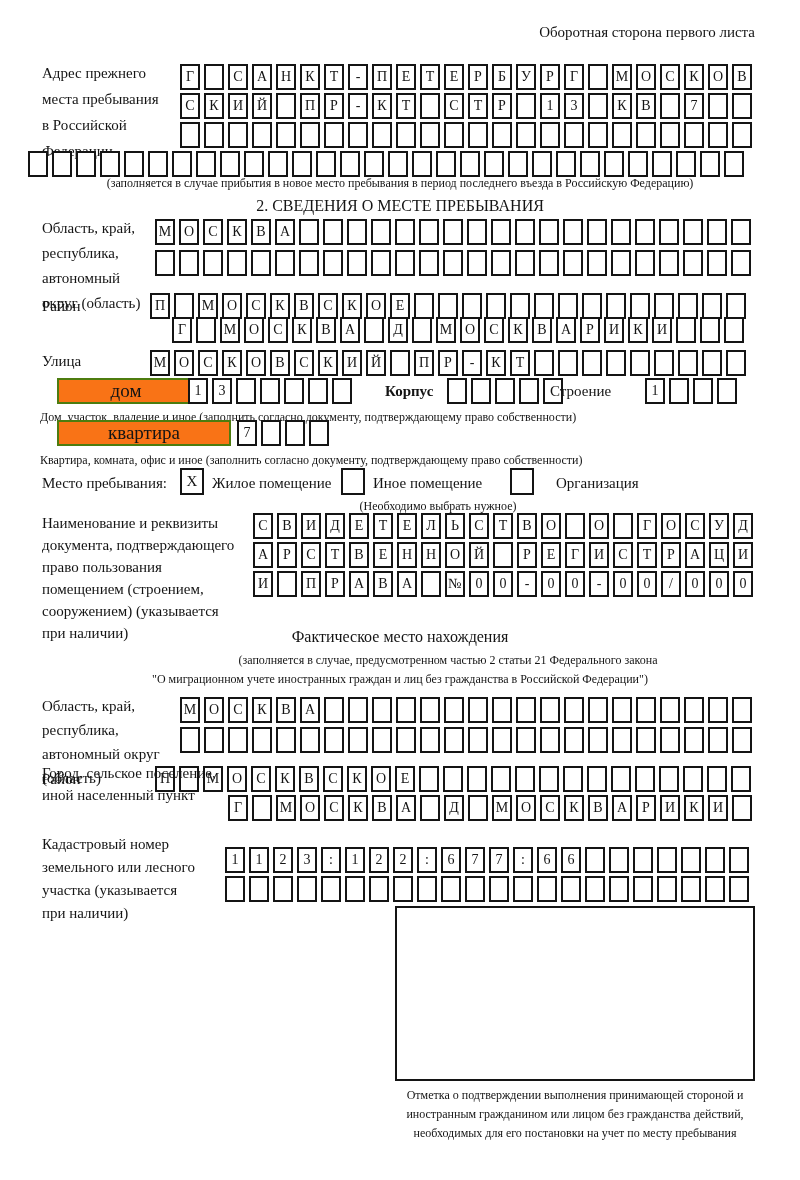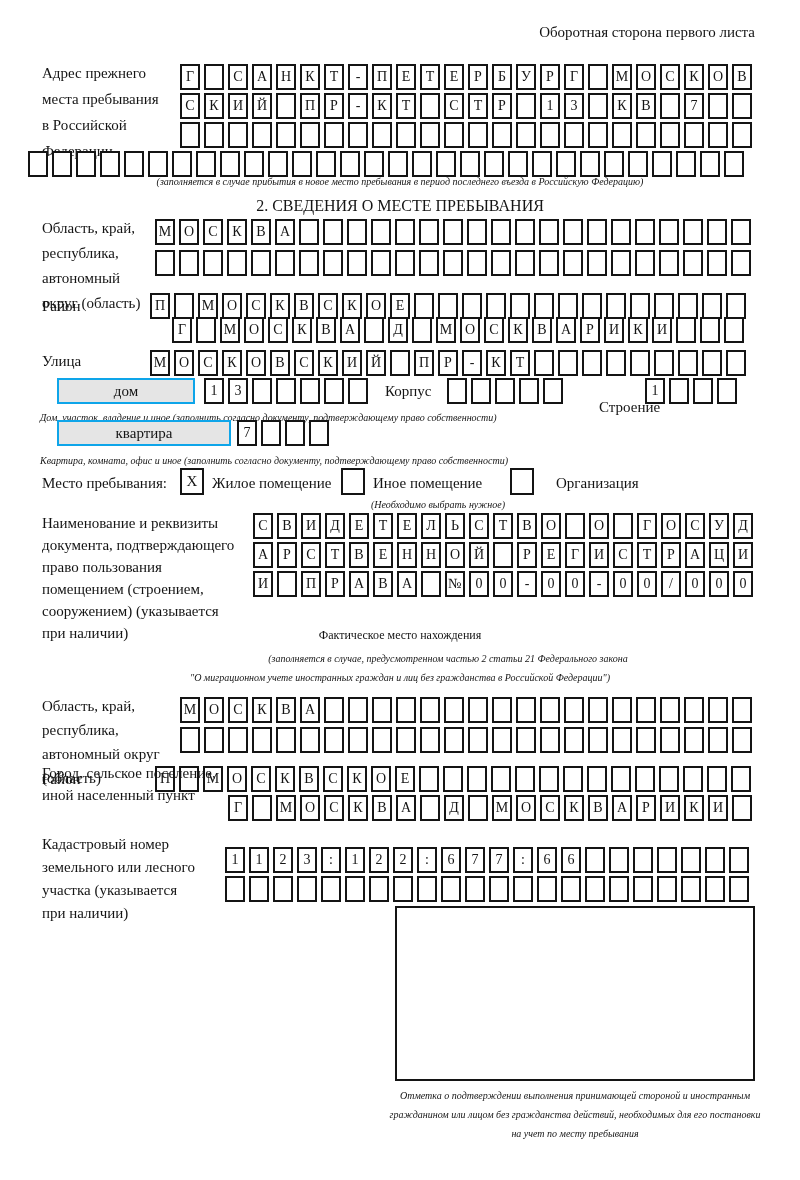--- a/index.html
+++ b/index.html
@@ -1,32 +1,32 @@
 <!DOCTYPE html>
 <html><head>
 <meta charset="utf-8">
 <style>
   html,body{margin:0;padding:0;background:#fff;}
   .page{
     position:relative;width:800px;height:1180px;background:#ffffff;
     font-family:"Liberation Serif", serif;color:#141414;overflow:hidden;
   }
   .lbl{position:absolute;font-size:15px;line-height:25px;white-space:pre-line;}
-  .small{font-size:10px;font-style:italic;}
+  .small{font-size:12px;}
   .center{position:absolute;left:0;width:800px;text-align:center;}
   .bold{font-weight:normal;}
   .cells{position:absolute;white-space:nowrap;font-size:0;}
   .cell{
     display:inline-block;width:16px;height:22px;border:2px solid #141414;
     margin-right:4px;font-size:14px;line-height:22px;text-align:center;
     font-family:"Liberation Serif", serif;vertical-align:top;background:#fff;
   }
   .longbox{
-    position:absolute;height:22px;border:2px solid #0ea5e9;line-height:22px;
-    text-align:center;font-size:15px;background:#e5e5e5;
+    position:absolute;height:22px;border:2px solid #4d7c0f;line-height:22px;
+    text-align:center;font-size:19px;background:#f97316;
   }
   .cb{
     position:absolute;width:20px;height:23px;border:2px solid #141414;
     line-height:23px;text-align:center;font-size:15px;background:#fff;
   }
   .stamp{position:absolute;border:2px solid #141414;background:#fff;}
 </style>
 </head>
 <body>
 
@@ -55,24 +55,24 @@
 
   <div class="lbl" style="left:42px;top:294px;">Район</div>
   <div class="cells" style="left:150px;top:293px;"><span class="cell">П</span><span class="cell"></span><span class="cell">М</span><span class="cell">О</span><span class="cell">С</span><span class="cell">К</span><span class="cell">В</span><span class="cell">С</span><span class="cell">К</span><span class="cell">О</span><span class="cell">Е</span><span class="cell"></span><span class="cell"></span><span class="cell"></span><span class="cell"></span><span class="cell"></span><span class="cell"></span><span class="cell"></span><span class="cell"></span><span class="cell"></span><span class="cell"></span><span class="cell"></span><span class="cell"></span><span class="cell"></span><span class="cell"></span></div>
 
   <div class="cells" style="left:172px;top:317px;"><span class="cell">Г</span><span class="cell"></span><span class="cell">М</span><span class="cell">О</span><span class="cell">С</span><span class="cell">К</span><span class="cell">В</span><span class="cell">А</span><span class="cell"></span><span class="cell">Д</span><span class="cell"></span><span class="cell">М</span><span class="cell">О</span><span class="cell">С</span><span class="cell">К</span><span class="cell">В</span><span class="cell">А</span><span class="cell">Р</span><span class="cell">И</span><span class="cell">К</span><span class="cell">И</span><span class="cell"></span><span class="cell"></span><span class="cell"></span></div>
 
   <div class="lbl" style="left:42px;top:349px;">Улица</div>
   <div class="cells" style="left:150px;top:350px;"><span class="cell">М</span><span class="cell">О</span><span class="cell">С</span><span class="cell">К</span><span class="cell">О</span><span class="cell">В</span><span class="cell">С</span><span class="cell">К</span><span class="cell">И</span><span class="cell">Й</span><span class="cell"></span><span class="cell">П</span><span class="cell">Р</span><span class="cell">-</span><span class="cell">К</span><span class="cell">Т</span><span class="cell"></span><span class="cell"></span><span class="cell"></span><span class="cell"></span><span class="cell"></span><span class="cell"></span><span class="cell"></span><span class="cell"></span><span class="cell"></span></div>
 
   <div class="longbox" style="left:57px;top:378px;width:134px;">дом</div>
-  <div class="cells" style="left:204px;top:378px;"><span class="cell">1</span><span class="cell">3</span><span class="cell"></span><span class="cell"></span><span class="cell"></span><span class="cell"></span><span class="cell"></span></div>
-  <div class="lbl" style="left:385px;top:379px;">Корпус</div>
+  <div class="cells" style="left:188px;top:378px;"><span class="cell">1</span><span class="cell">3</span><span class="cell"></span><span class="cell"></span><span class="cell"></span><span class="cell"></span><span class="cell"></span></div>
+  <div class="lbl" style="left:385px;top:379px;font-weight:bold;">Корпус</div>
   <div class="cells" style="left:447px;top:378px;"><span class="cell"></span><span class="cell"></span><span class="cell"></span><span class="cell"></span><span class="cell"></span></div>
-  <div class="lbl" style="left:599px;top:379px;margin-top:16px;">Строение</div>
+  <div class="lbl" style="left:550px;top:379px;">Строение</div>
   <div class="cells" style="left:645px;top:378px;"><span class="cell">1</span><span class="cell"></span><span class="cell"></span><span class="cell"></span></div>
   <div class="lbl small" style="left:40px;top:405px;">Дом, участок, владение и иное (заполнить согласно документу, подтверждающему право собственности)</div>
 
   <div class="longbox" style="left:57px;top:420px;width:170px;">квартира</div>
   <div class="cells" style="left:237px;top:420px;"><span class="cell">7</span><span class="cell"></span><span class="cell"></span><span class="cell"></span></div>
   <div class="lbl small" style="left:40px;top:448px;">Квартира, комната, офис и иное (заполнить согласно документу, подтверждающему право собственности)</div>
 
   <div class="lbl" style="left:42px;top:471px;">Место пребывания:</div>
   <div class="cb" style="left:180px;top:468px;">X</div>
   <div class="lbl" style="left:212px;top:471px;">Жилое помещение</div>
@@ -85,21 +85,21 @@
   <div class="lbl" style="left:42px;top:512px;width:210px;line-height:22px;">Наименование и реквизиты
 документа, подтверждающего
 право пользования
 помещением (строением,
 сооружением) (указывается
 при наличии)</div>
   <div class="cells" style="left:253px;top:513px;"><span class="cell">С</span><span class="cell">В</span><span class="cell">И</span><span class="cell">Д</span><span class="cell">Е</span><span class="cell">Т</span><span class="cell">Е</span><span class="cell">Л</span><span class="cell">Ь</span><span class="cell">С</span><span class="cell">Т</span><span class="cell">В</span><span class="cell">О</span><span class="cell"></span><span class="cell">О</span><span class="cell"></span><span class="cell">Г</span><span class="cell">О</span><span class="cell">С</span><span class="cell">У</span><span class="cell">Д</span></div>
   <div class="cells" style="left:253px;top:542px;"><span class="cell">А</span><span class="cell">Р</span><span class="cell">С</span><span class="cell">Т</span><span class="cell">В</span><span class="cell">Е</span><span class="cell">Н</span><span class="cell">Н</span><span class="cell">О</span><span class="cell">Й</span><span class="cell"></span><span class="cell">Р</span><span class="cell">Е</span><span class="cell">Г</span><span class="cell">И</span><span class="cell">С</span><span class="cell">Т</span><span class="cell">Р</span><span class="cell">А</span><span class="cell">Ц</span><span class="cell">И</span></div>
   <div class="cells" style="left:253px;top:571px;"><span class="cell">И</span><span class="cell"></span><span class="cell">П</span><span class="cell">Р</span><span class="cell">А</span><span class="cell">В</span><span class="cell">А</span><span class="cell"></span><span class="cell">№</span><span class="cell">0</span><span class="cell">0</span><span class="cell">-</span><span class="cell">0</span><span class="cell">0</span><span class="cell">-</span><span class="cell">0</span><span class="cell">0</span><span class="cell">/</span><span class="cell">0</span><span class="cell">0</span><span class="cell">0</span></div>
 
-  <div class="center bold" style="top:628px;font-size:12px;">Фактическое место нахождения</div>
+  <div class="center bold" style="top:628px;font-size:16px;">Фактическое место нахождения</div>
   <div class="center small" style="top:653px;margin-left:48px;">(заполняется в случае, предусмотренном частью 2 статьи 21 Федерального закона</div>
   <div class="center small" style="top:672px;">"О миграционном учете иностранных граждан и лиц без гражданства в Российской Федерации")</div>
 
   <div class="lbl" style="left:42px;top:694px;width:180px;line-height:24px;">Область, край,
 республика,
 автономный округ
 (область)</div>
   <div class="cells" style="left:180px;top:697px;"><span class="cell">М</span><span class="cell">О</span><span class="cell">С</span><span class="cell">К</span><span class="cell">В</span><span class="cell">А</span><span class="cell"></span><span class="cell"></span><span class="cell"></span><span class="cell"></span><span class="cell"></span><span class="cell"></span><span class="cell"></span><span class="cell"></span><span class="cell"></span><span class="cell"></span><span class="cell"></span><span class="cell"></span><span class="cell"></span><span class="cell"></span><span class="cell"></span><span class="cell"></span><span class="cell"></span><span class="cell"></span></div>
   <div class="cells" style="left:180px;top:727px;"><span class="cell"></span><span class="cell"></span><span class="cell"></span><span class="cell"></span><span class="cell"></span><span class="cell"></span><span class="cell"></span><span class="cell"></span><span class="cell"></span><span class="cell"></span><span class="cell"></span><span class="cell"></span><span class="cell"></span><span class="cell"></span><span class="cell"></span><span class="cell"></span><span class="cell"></span><span class="cell"></span><span class="cell"></span><span class="cell"></span><span class="cell"></span><span class="cell"></span><span class="cell"></span><span class="cell"></span></div>
 

